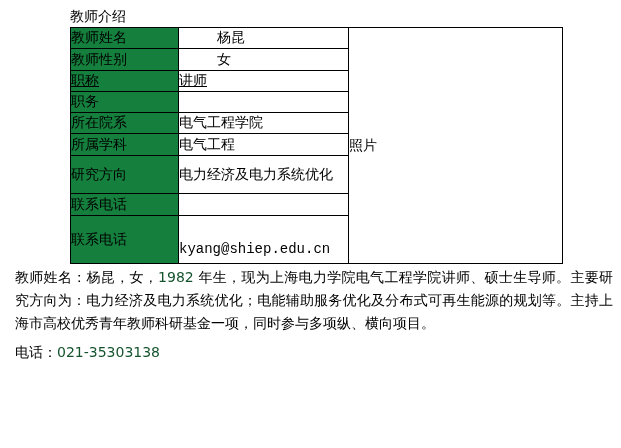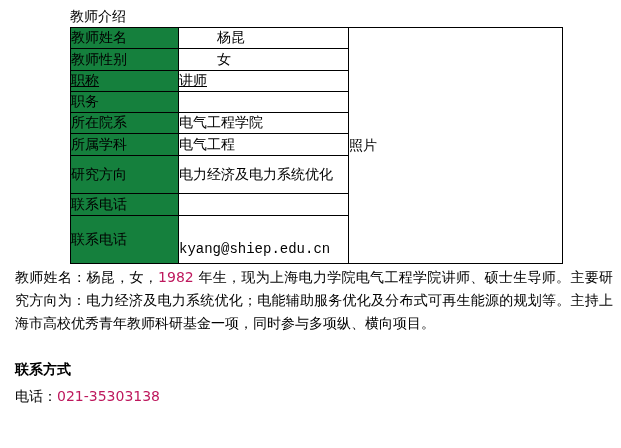--- a/index.html
+++ b/index.html
@@ -71,21 +71,21 @@
     font-weight: bold;
     height: 20px;
     line-height: 20px;
   }
   .contact-line {
     margin-left: 15px;
     margin-top: 8px;
     height: 18px;
     line-height: 18px;
   }
-  .latin { color: #be185d; }
+  .latin { color: #14532d; }
 </style>
 </head>
 <body>
 
 <div class="page">
 
   <div class="doc-title">教师介绍</div>
 
   <table class="teacher-table">
     <colgroup>
@@ -130,19 +130,18 @@
         <tr style="height: 48px;">
           <td class="label-cell">联系电话</td>
           <td class="value-cell mono">kyang@shiep.edu.cn</td>
         </tr>
       </tbody>
   </table>
 
 
   <p class="profile-text"><span>教师姓名：杨昆，女，</span><span class="latin">1982</span><span> 年生，现为上海电力学院电气工程学院讲师、硕士生导师。主要研究方向为：电力经济及电力系统优化；电能辅助服务优化及分布式可再生能源的规划等。主持上海市高校优秀青年教师科研基金一项，同时参与多项纵、横向项目。</span></p>
 
-  <div class="contact-heading">联系方式</div>
 
   <div class="contact-line">
     <span>电话：</span><span class="latin">021-35303138</span>
   </div>
 
 </div>
 
 </body></html>

